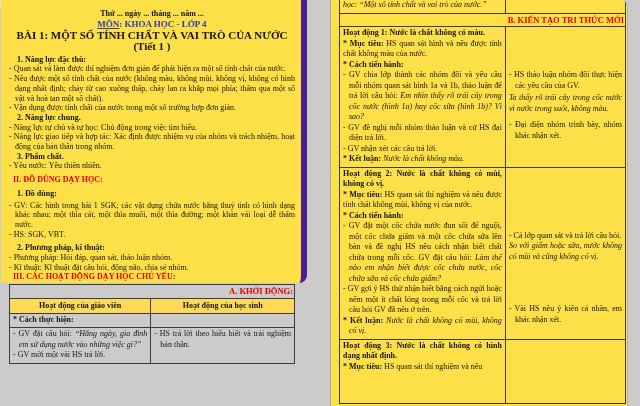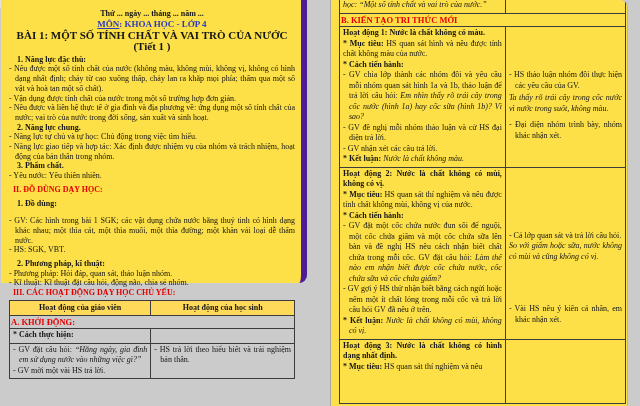--- a/index.html
+++ b/index.html
@@ -20,47 +20,47 @@
   .red{color:#e60000;}
   .t9{font-size:9px;line-height:11px;}
   .t85{font-size:11px;line-height:11.5px;}
   .mon .seg-b{text-decoration:underline;}
   .seg-b{font-weight:bold;text-align:right;}
   .seg-i{font-style:italic;}
   .ind4{padding-left:4px;}
   .ind8{padding-left:8px;}
   .hang{padding-left:6px;text-indent:-6px;}
   .mt2{margin-top:2px;}  .mt4{margin-top:4px;}  .mt6{margin-top:6px;} .mt42{margin-top:42px;} .mt62{margin-top:62px;}
-  .mb2{margin-bottom:8px;}
+  .mb2{margin-bottom:2px;}
   .tbl{border-collapse:collapse;width:100%;margin-top:2px;table-layout:fixed;}
   .tbl td{border:1px solid #3c3c3c;vertical-align:top;padding:1px 3px 2px;}
   .tbl td.head{background:#ffd95a;font-weight:bold;text-align:center;font-size:8px;
                line-height:10px;padding:2px;}
-  .tbl td.sec{color:#e60000;font-weight:bold;text-align:left;font-size:8.5px;
+  .tbl td.sec{color:#e60000;font-weight:bold;text-align:right;font-size:8.5px;
               line-height:10.5px;padding:1px;margin-top:48px;}
   .tbl td.span-row{font-size:8px;line-height:10.5px;}
   .tbl-right{margin:-2px 0 0 8px;width:287px;}
 </style>
 </head>
 <body>
 
 <div class="stage">
   <div class="artifact"></div>
 
   <div class="page page-left">
     <div class="content">
 
       <div>
           <div class="p c bold"><span class="seg-b"></span><span class="seg-t">Thứ ... ngày ... tháng ... năm ...</span><span class="seg-i"></span><span class="seg-t"></span></div>
           <div class="p c bold blue t9 mon"><span class="seg-b">MÔN</span><span class="seg-t">: KHOA HỌC - LỚP 4</span><span class="seg-i"></span><span class="seg-t"></span></div>
           <div class="p c bold t85"><span class="seg-b"></span><span class="seg-t">BÀI 1: MỘT SỐ TÍNH CHẤT VÀ VAI TRÒ CỦA NƯỚC (Tiết 1  )</span><span class="seg-i"></span><span class="seg-t"></span></div>
           <div class="p bold ind8 mt2"><span class="seg-b"></span><span class="seg-t">1. Năng lực đặc thù:</span><span class="seg-i"></span><span class="seg-t"></span></div>
+          <div class="p hang"><span class="seg-b"></span><span class="seg-t">- Quan sát và làm được thí nghiệm đơn giản để phát hiện ra một số tính chất của nước.</span><span class="seg-i"></span><span class="seg-t"></span></div>
           <div class="p hang"><span class="seg-b"></span><span class="seg-t">- Nêu được một số tính chất của nước (không màu, không mùi, không vị, không có hình dạng nhất định; chảy từ cao xuống thấp, chảy lan ra khắp mọi phía; thấm qua một số vật và hoà tan một số chất).</span><span class="seg-i"></span><span class="seg-t"></span></div>
           <div class="p hang"><span class="seg-b"></span><span class="seg-t">- Vận dụng được tính chất của nước trong một số trường hợp đơn giản.</span><span class="seg-i"></span><span class="seg-t"></span></div>
-          <div class="p hang"><span class="seg-b"></span><span class="seg-t">- Nêu được và liên hệ thực tế ở gia đình và địa phương về: ứng dụng một số tính chất của nước; vai trò của nước trong đời sống, sản xuất và sinh hoạt.</span><span class="seg-i"></span><span class="seg-t"></span></div>
           <div class="p bold ind8"><span class="seg-b"></span><span class="seg-t">2. Năng lực chung.</span><span class="seg-i"></span><span class="seg-t"></span></div>
           <div class="p hang"><span class="seg-b"></span><span class="seg-t">- Năng lực tự chủ và tự học: Chủ động trong việc tìm hiểu.</span><span class="seg-i"></span><span class="seg-t"></span></div>
           <div class="p hang"><span class="seg-b"></span><span class="seg-t">- Năng lực giao tiếp và hợp tác: Xác định được nhiệm vụ của nhóm và trách nhiệm, hoạt động của bản thân trong nhóm.</span><span class="seg-i"></span><span class="seg-t"></span></div>
           <div class="p bold ind8"><span class="seg-b"></span><span class="seg-t">3. Phẩm chất.</span><span class="seg-i"></span><span class="seg-t"></span></div>
           <div class="p hang"><span class="seg-b"></span><span class="seg-t">- Yêu nước: Yêu thiên nhiên.</span><span class="seg-i"></span><span class="seg-t"></span></div>
           <div class="p bold red ind4 mt4"><span class="seg-b"></span><span class="seg-t">II. ĐỒ DÙNG DẠY HỌC:</span><span class="seg-i"></span><span class="seg-t"></span></div>
           <div class="p bold ind8 mt4 mb2"><span class="seg-b"></span><span class="seg-t">1. Đồ dùng:</span><span class="seg-i"></span><span class="seg-t"></span></div>
           <div class="p hang"><span class="seg-b"></span><span class="seg-t">- GV: Các hình trong bài 1 SGK; các vật dụng chứa nước bằng thuỷ tinh có hình dạng khác nhau; một thìa cát, một thìa muối, một thìa đường; một khăn vải loại dễ thấm nước.</span><span class="seg-i"></span><span class="seg-t"></span></div>
           <div class="p hang"><span class="seg-b"></span><span class="seg-t">- HS: SGK, VBT.</span><span class="seg-i"></span><span class="seg-t"></span></div>
           <div class="p bold ind8 mt4"><span class="seg-b"></span><span class="seg-t">2. Phương pháp, kĩ thuật:</span><span class="seg-i"></span><span class="seg-t"></span></div>
@@ -69,25 +69,25 @@
           <div class="p bold red ind4"><span class="seg-b"></span><span class="seg-t">III. CÁC HOẠT ĐỘNG DẠY HỌC CHỦ YẾU:</span><span class="seg-i"></span><span class="seg-t"></span></div>
         </div>
 
       <table class="tbl">
         <colgroup>
             <col style="width:49.6%">
             <col>
           </colgroup>
         <tbody>
             <tr>
+          <td class="sec" colspan="2">A. KHỞI ĐỘNG:</td>
+        </tr>
+        <tr>
           <td class="head">Hoạt động của giáo viên</td>
           <td class="head">Hoạt động của học sinh</td>
-        </tr>
-        <tr>
-          <td class="sec" colspan="2">A. KHỞI ĐỘNG:</td>
         </tr>
         <tr>
           <td>
             <div>
                   <div class="p"><span class="seg-b">* Cách thực hiện:</span><span class="seg-t"></span><span class="seg-i"></span><span class="seg-t"></span></div>
                 </div>
           </td>
           <td></td>
         </tr>
         <tr>

